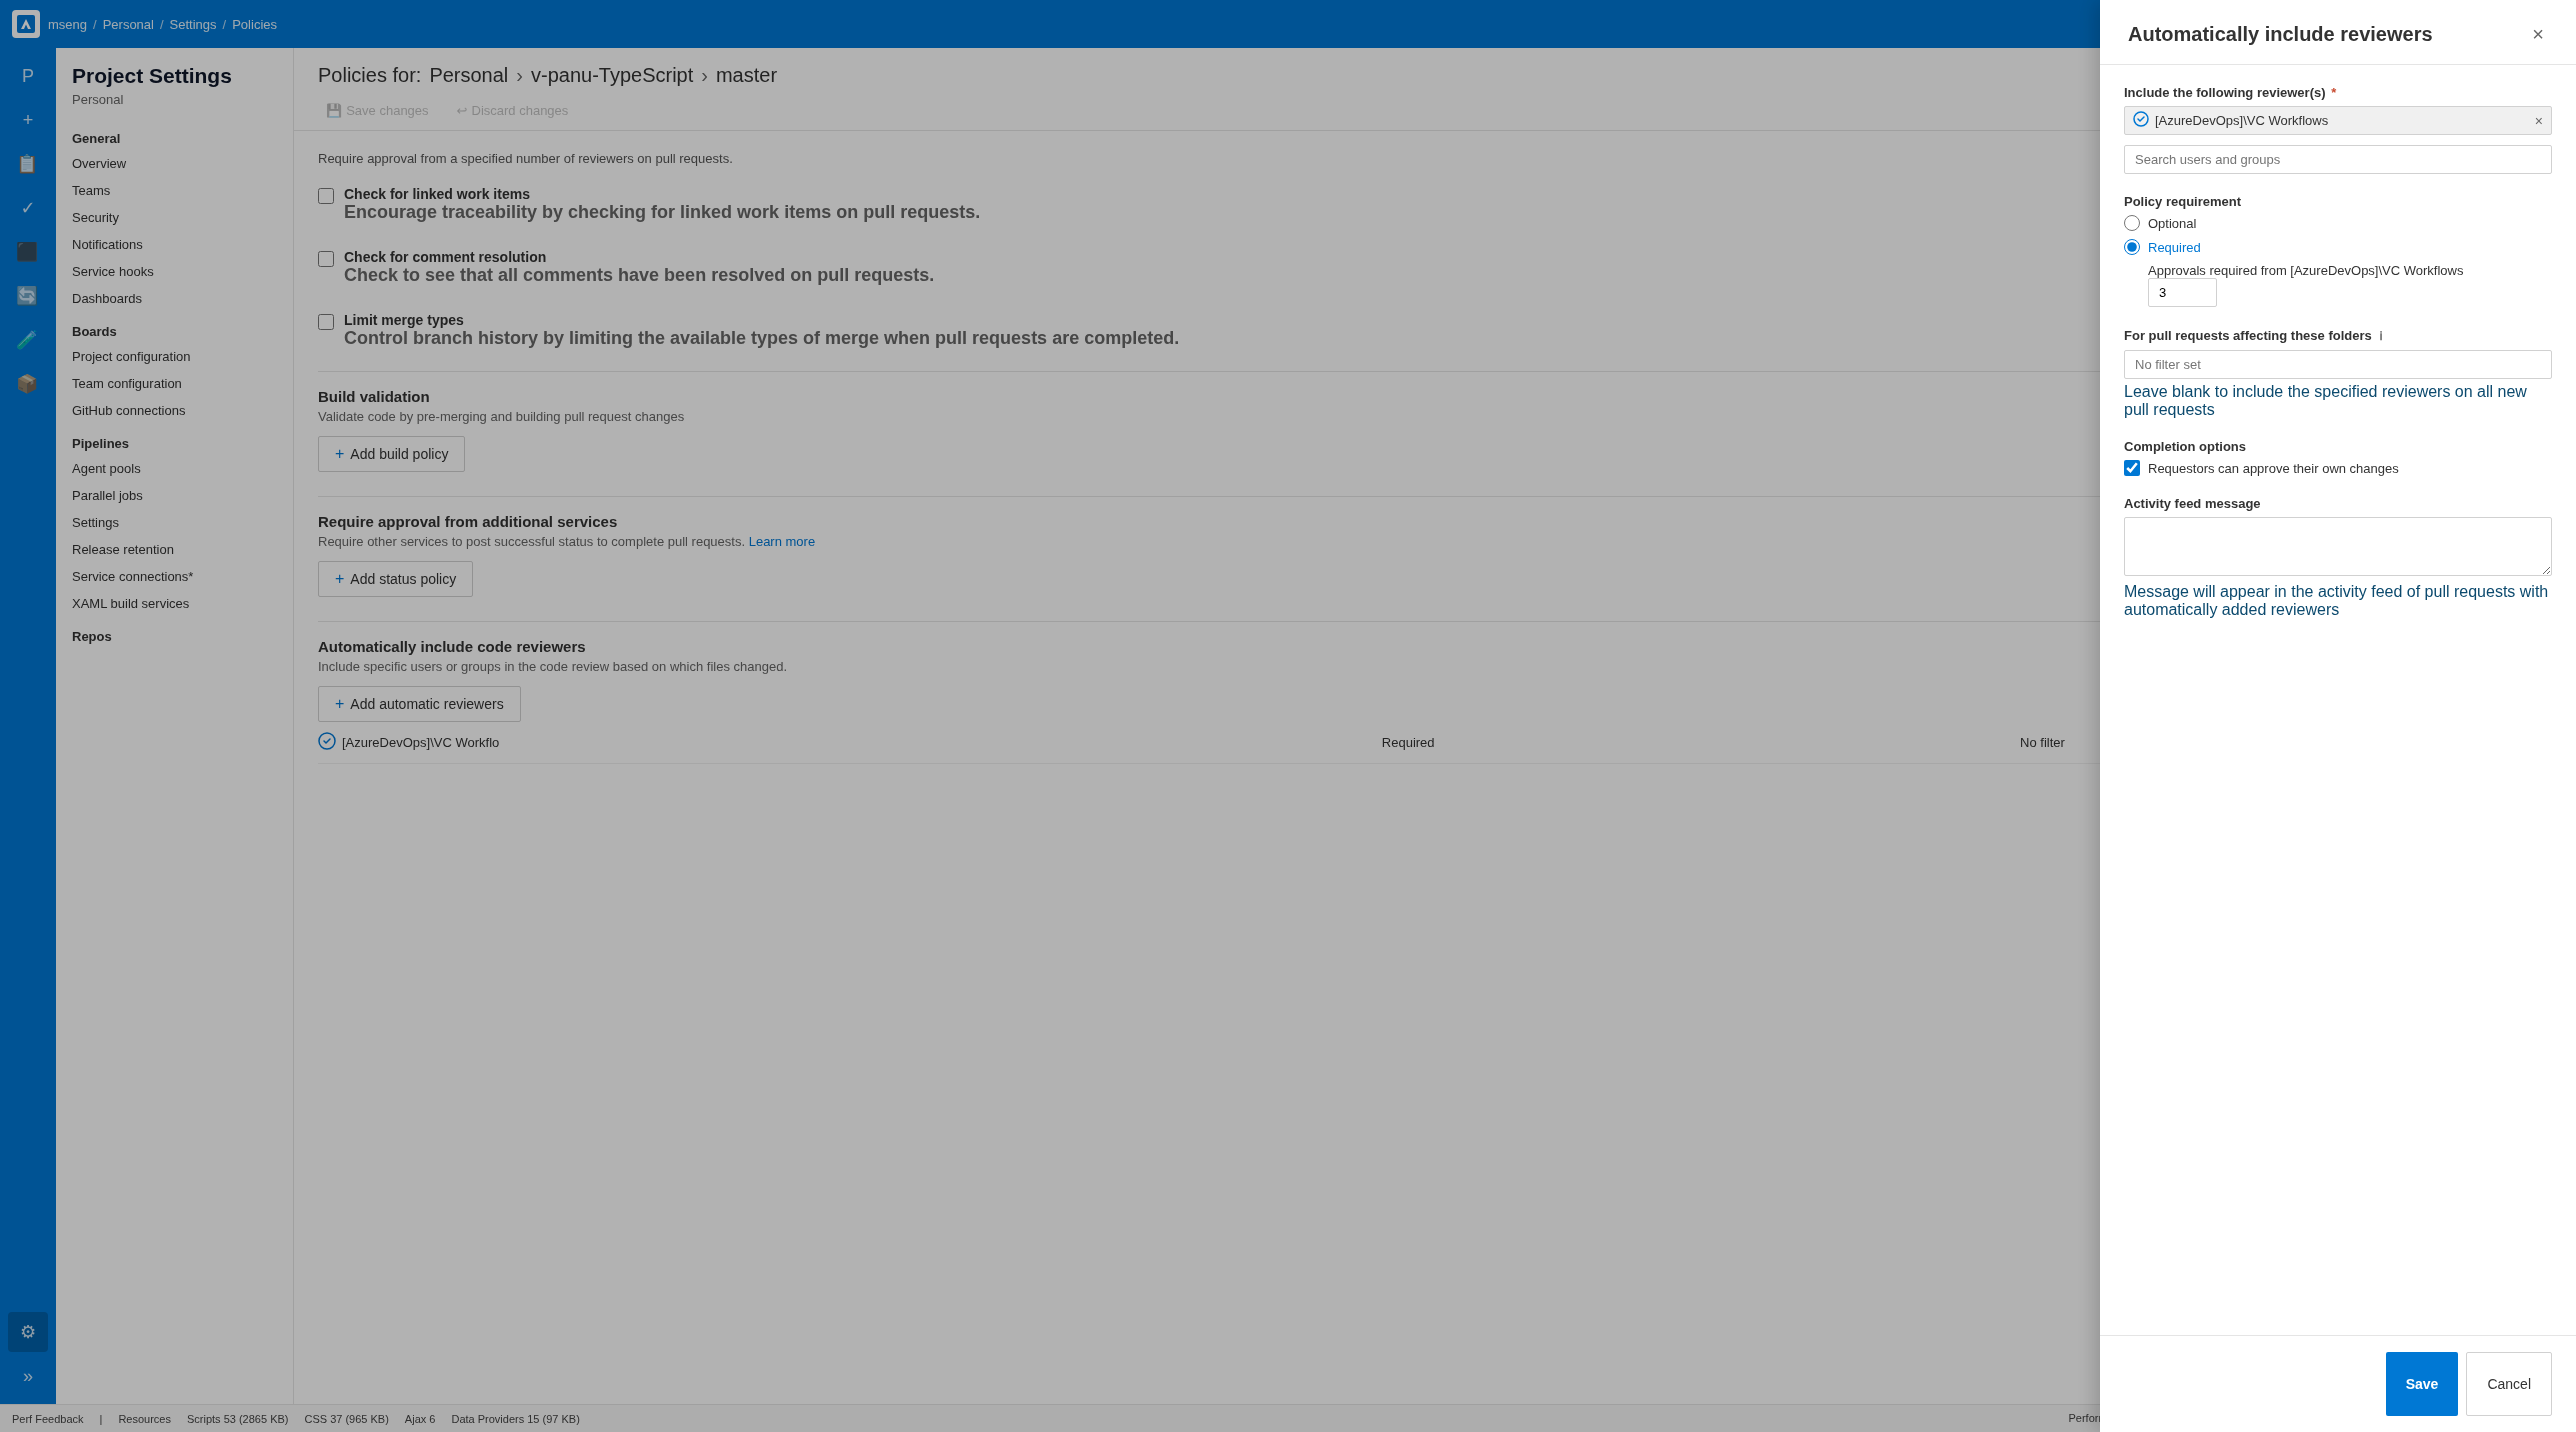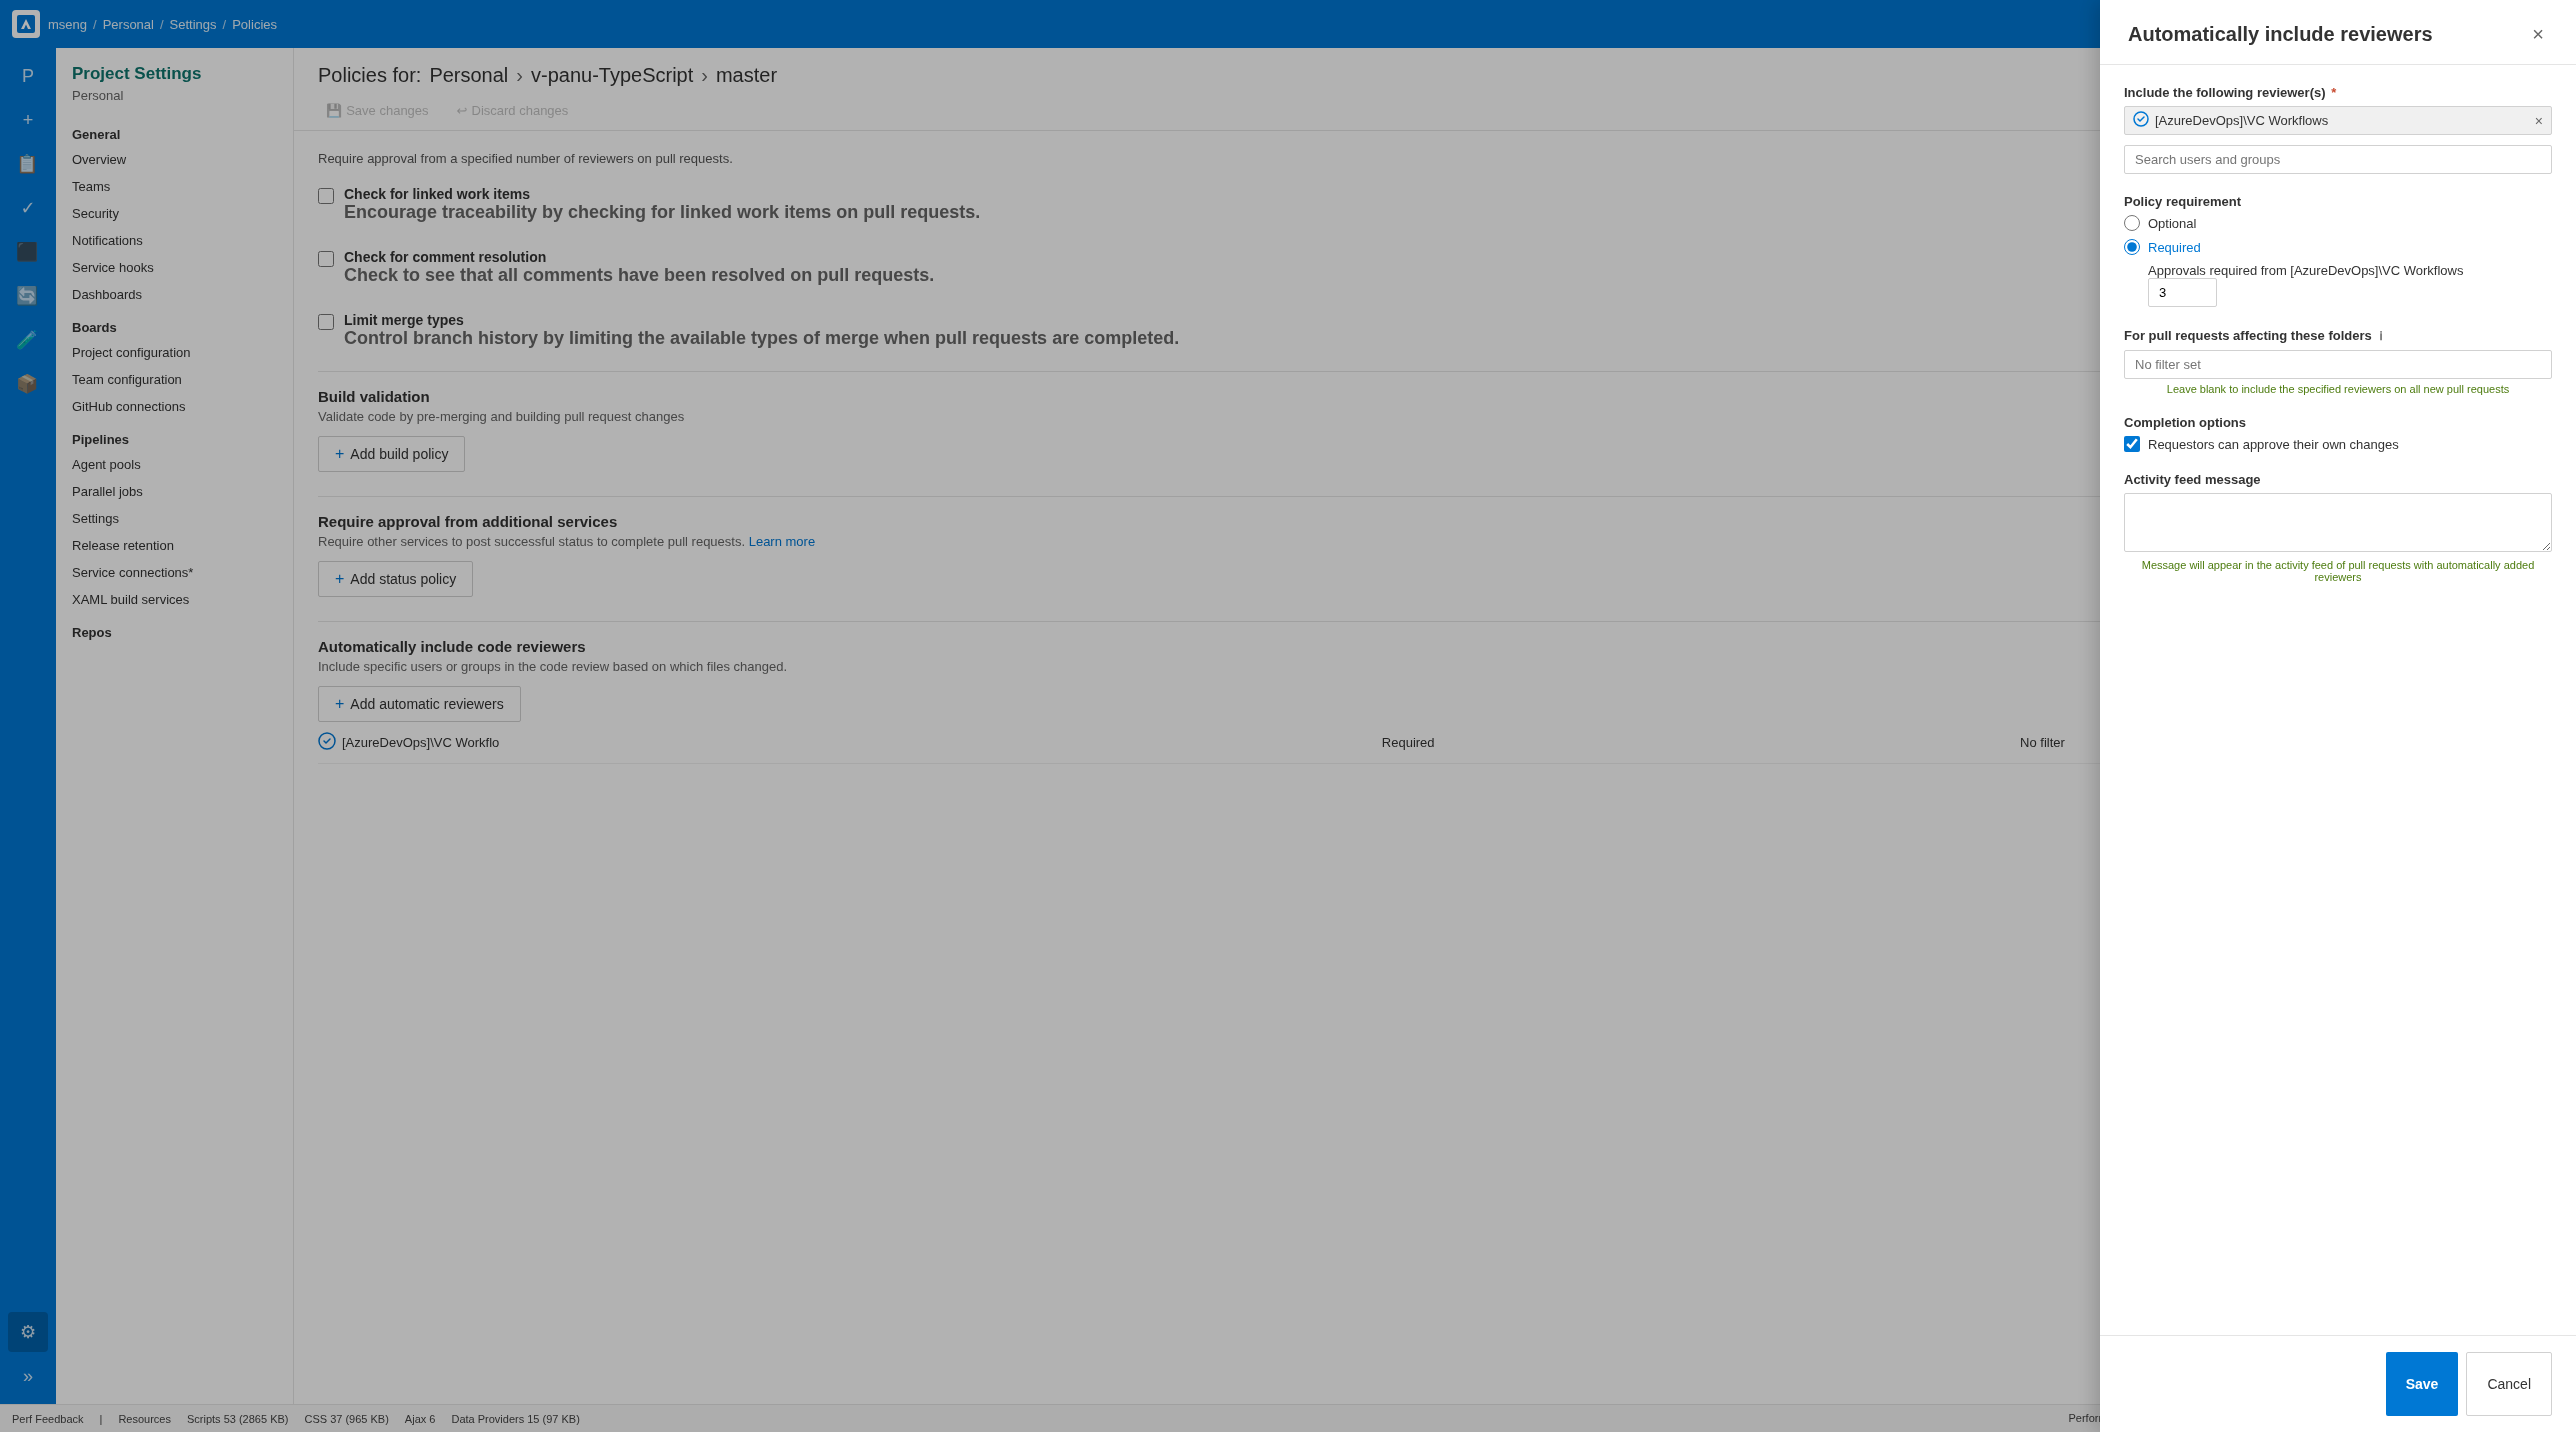--- a/index.html
+++ b/index.html
@@ -19,21 +19,21 @@
     .main-layout { display: flex; flex: 1; overflow: hidden; }
 
     
     .icon-bar { width: 56px; background: #0078d4; display: flex; flex-direction: column; align-items: center; padding: 8px 0; gap: 4px; flex-shrink: 0; }
     .icon-bar-item { width: 40px; height: 40px; display: flex; align-items: center; justify-content: center; border-radius: 4px; cursor: pointer; color: rgba(255,255,255,0.8); font-size: 18px; }
     .icon-bar-item.gear-active { background: rgba(0,0,0,0.2); }
     .icon-bar-bottom { margin-top: auto; }
 
     
     .sidebar { width: 238px; background: white; border-right: 1px solid #e5e5e5; display: flex; flex-direction: column; overflow-y: auto; flex-shrink: 0; }
-    .sidebar-title { font-size: 17px; font-weight: 700; padding: 16px 16px 4px; color: #0f766e; }
+    .sidebar-title { font-size: 21px; font-weight: 700; padding: 16px 16px 4px; color: #0f172a; }
     .sidebar-subtitle { font-size: 13px; color: #666; padding: 0 16px 12px; }
     .sidebar-section-label { font-size: 13px; font-weight: 700; padding: 12px 16px 4px; color: #333; }
     .sidebar-item { padding: 6px 16px; font-size: 13px; color: #333; cursor: pointer; display: block; }
 
     
     .content { flex: 1; display: flex; flex-direction: column; overflow: hidden; background: #fff; }
     .content-header { padding: 16px 24px 0; border-bottom: 1px solid #e5e5e5; }
     .content-title { font-size: 20px; font-weight: 400; color: #333; margin-bottom: 12px; display: flex; align-items: center; gap: 8px; }
     .content-title-path { display: flex; align-items: center; gap: 8px; }
     .content-title-chevron { color: #666; }
@@ -85,21 +85,21 @@
 
     .radio-group { display: flex; flex-direction: column; gap: 8px; }
     .radio-item { display: flex; align-items: center; gap: 8px; font-size: 13px; cursor: pointer; }
     .radio-item input[type="radio"] { width: 16px; height: 16px; accent-color: #0078d4; }
     .radio-item.selected { color: #0078d4; }
 
     .sub-form { margin-left: 24px; margin-top: 8px; }
     .sub-label { font-size: 13px; color: #333; }
     .number-input { border: 1px solid #d1d1d1; padding: 6px 10px; font-size: 13px; border-radius: 2px; width: 69px; }
 
-    .info-text { font-size: 11px; color: #4d7c0f; margin-top: 4px; text-align: center; }
+    .info-text { font-size: 16px; color: #0c4a6e; margin-top: 4px; }
 
     .checkbox-item { display: flex; align-items: center; gap: 8px; font-size: 13px; }
     .checkbox-item input[type="checkbox"] { width: 16px; height: 16px; accent-color: #0078d4; }
 
     .modal-footer { display: flex; justify-content: flex-end; gap: 8px; padding: 16px 24px; border-top: 1px solid #e5e5e5; }
     .btn-primary { background: #0078d4; color: white; border: none; padding: 24px 20px; font-size: 14px; border-radius: 2px; cursor: pointer; font-weight: 600; }
     .btn-secondary { background: white; color: #333; border: 1px solid #d1d1d1; padding: 8px 20px; font-size: 14px; border-radius: 2px; cursor: pointer; }
 
     .learn-more { color: #0078d4; text-decoration: none; }
 

